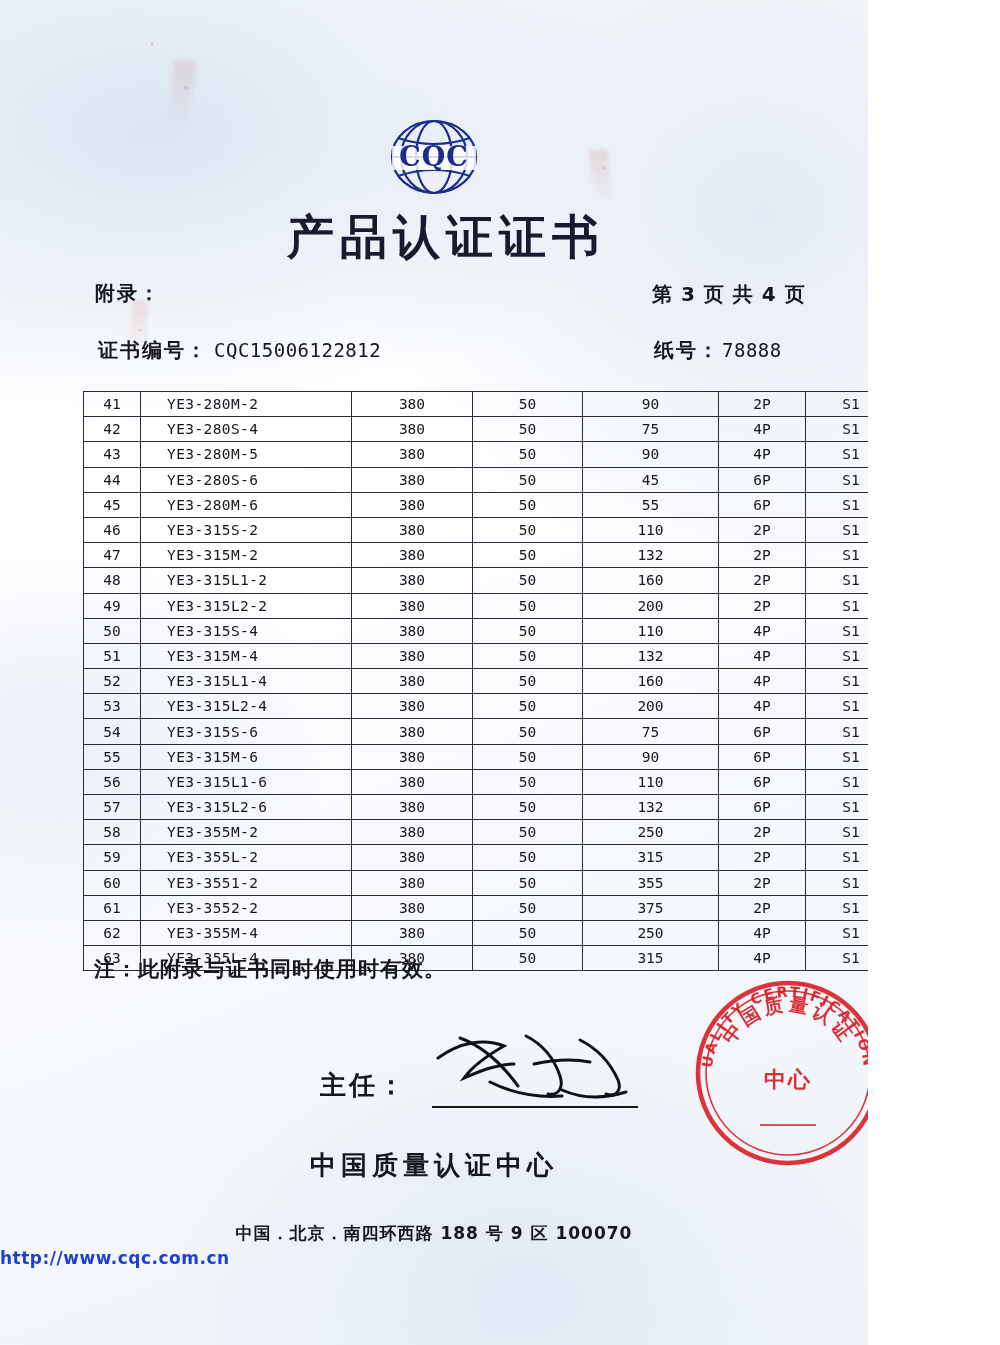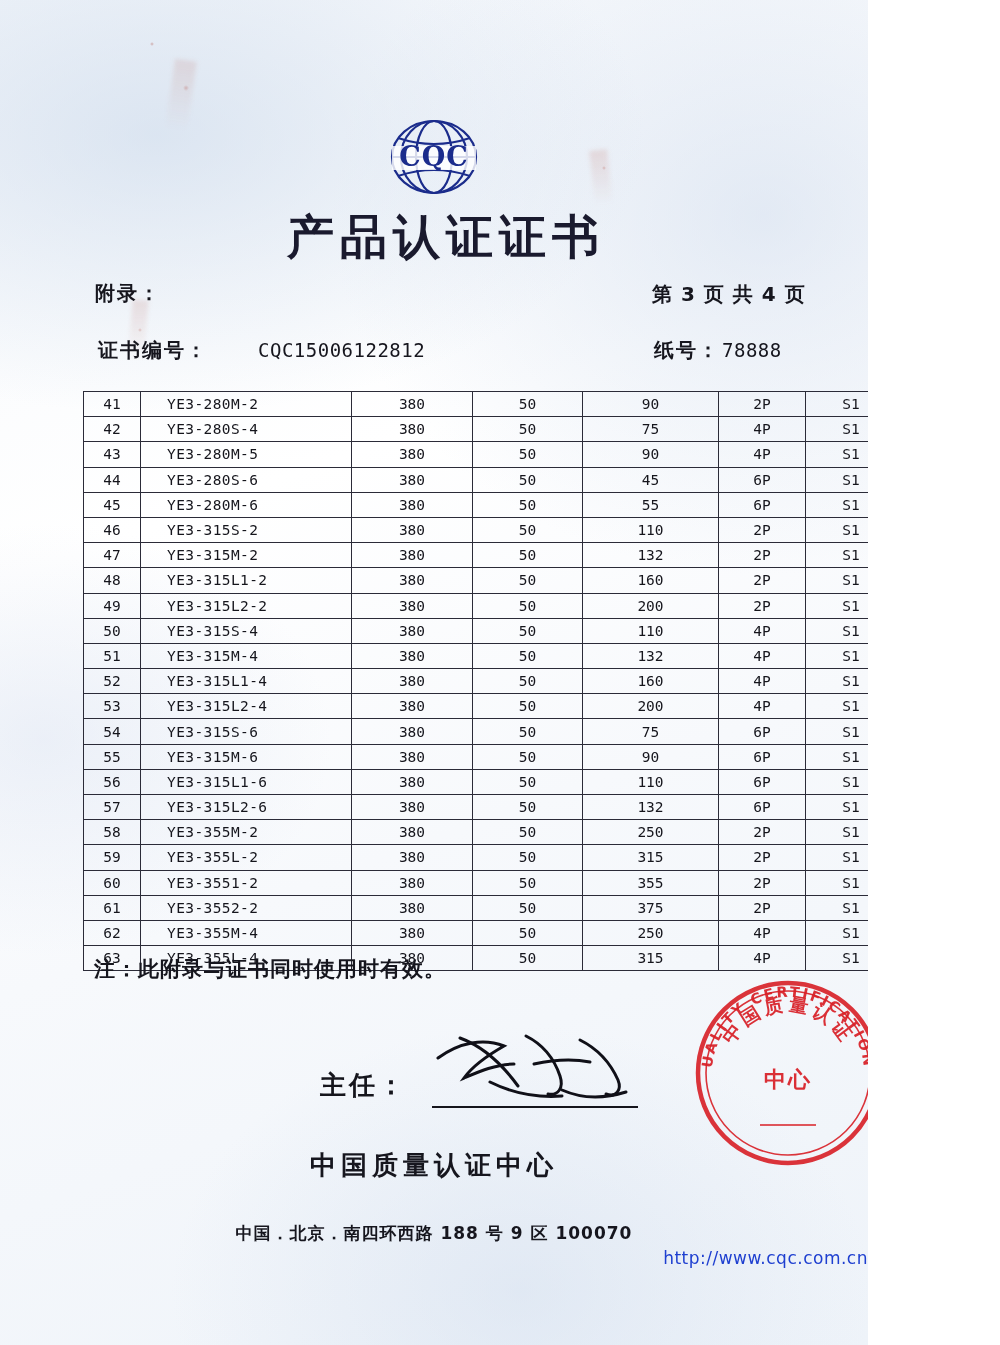--- a/index.html
+++ b/index.html
@@ -91,21 +91,21 @@
   .hdr {
     position: absolute;
     font-family: "DejaVu Sans", sans-serif;
     font-size: 20px;
     color: #16161e;
     font-weight: bold;
   }
   .hdr-appendix { left: 95px; top: 280px; letter-spacing: 2px; text-align: right; }
   .hdr-pages    { left: 652px; top: 281px; letter-spacing: 1px; }
   .hdr-certno-label { left: 98px; top: 337px; letter-spacing: 2px; }
-  .hdr-certno-val   { left: 214px; top: 339px; font-family: "DejaVu Sans Mono", monospace; font-size: 19px; letter-spacing: 0.5px; font-weight: normal; margin-left: 44px; }
+  .hdr-certno-val   { left: 214px; top: 339px; font-family: "DejaVu Sans Mono", monospace; font-size: 19px; letter-spacing: 0.5px; font-weight: normal; }
   .hdr-paperno-label { left: 654px; top: 337px; letter-spacing: 2px; }
   .hdr-paperno-val   { left: 722px; top: 339px; font-family: "DejaVu Sans Mono", monospace; font-size: 19px; letter-spacing: 0.5px; font-weight: normal; }
 
   
   .tbl-wrap {
     position: absolute;
     left: 83px;
     top: 391px;
     width: 831px;
   }
@@ -201,24 +201,24 @@
     font-family: "DejaVu Sans", sans-serif;
     font-size: 17px;
     font-weight: bold;
     letter-spacing: 1px;
     color: #16161e;
   }
   .footer-url {
     position: absolute;
     left: 0; right: 0;
     top: 1248px;
-    text-align: right;
+    text-align: left;
     font-family: "DejaVu Sans", sans-serif;
     font-size: 17px;
-    font-weight: normal;
+    font-weight: bold;
     letter-spacing: 0.5px;
     color: #1e3fd0;
   }
 </style>
 </head>
 <body>
 
 <div class="page">
   <div class="paper-noise"></div>
   <div class="smudge-a"></div>

